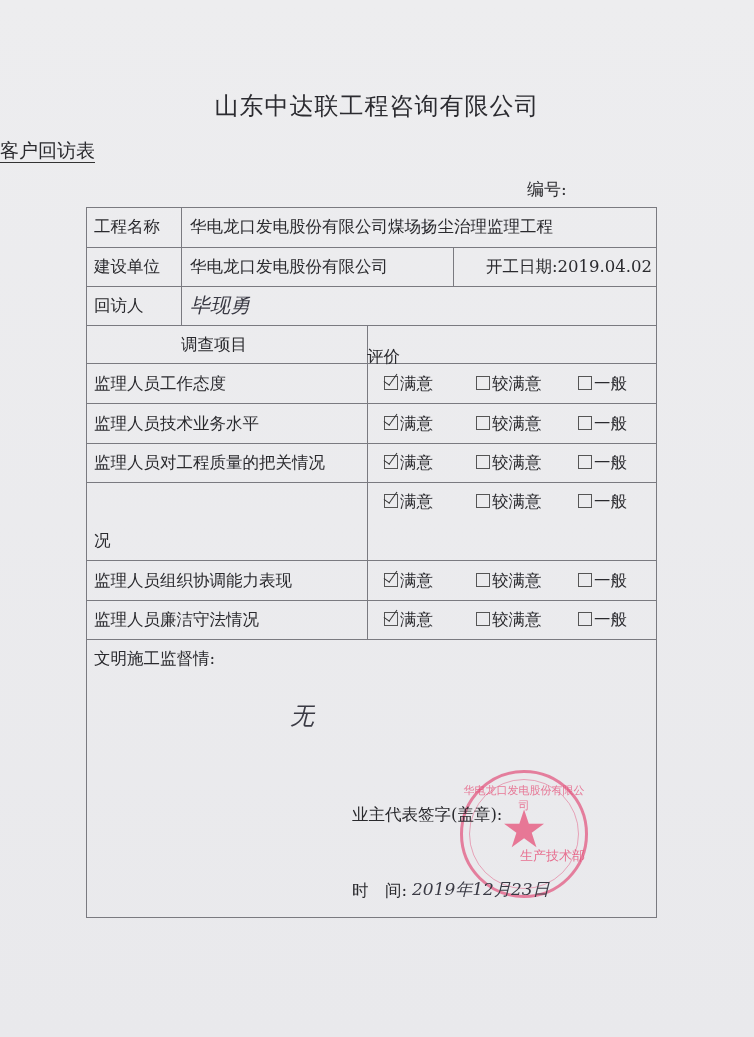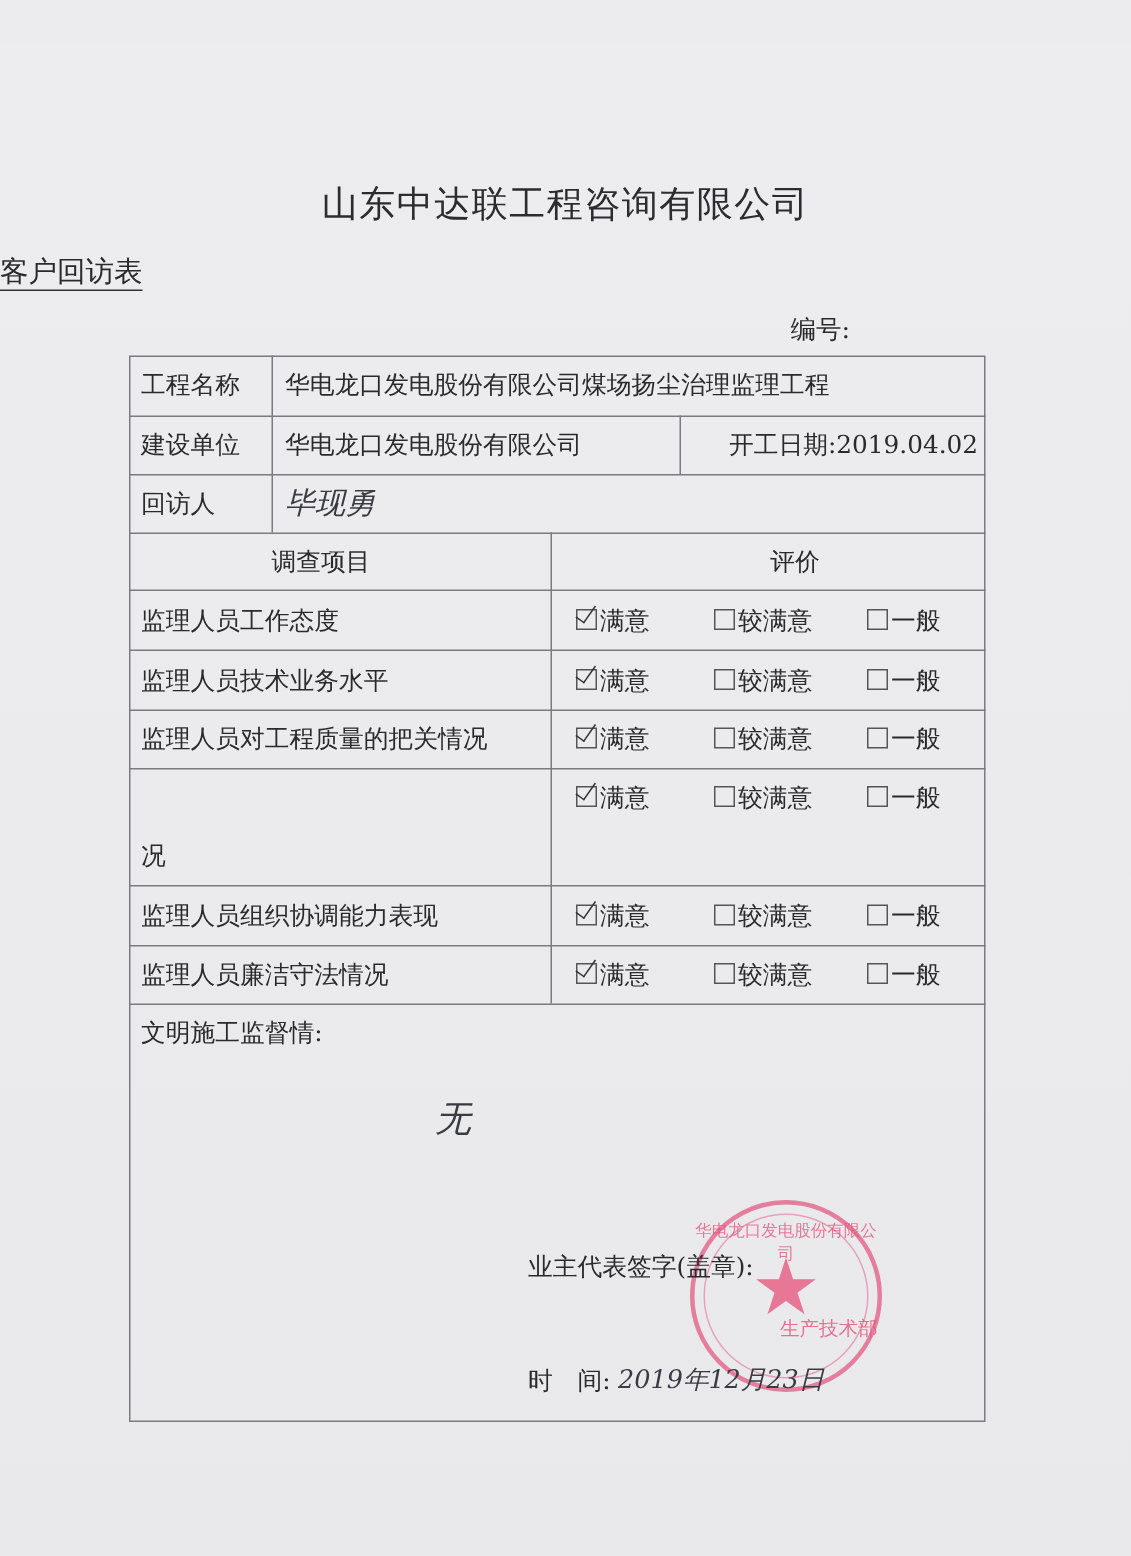--- a/index.html
+++ b/index.html
@@ -2,21 +2,21 @@
 <html><head>
 <meta charset="utf-8">
 <style>
   html, body { margin: 0; padding: 0; }
   body {
     width: 754px; height: 1037px; position: relative; overflow: hidden;
     background: #ececee;
     font-family: "DejaVu Serif", "Liberation Serif", serif;
     color: #2a2a2e;
   }
-  .page { position: absolute; inset: 0; background: linear-gradient(180deg,#ededef 0%,#e9e9ec 100%); margin-top: 30px; }
+  .page { position: absolute; inset: 0; background: linear-gradient(180deg,#ededef 0%,#e9e9ec 100%); }
   .title { position: absolute; left: 0; right: 0; top: 90px; text-align: center; font-size: 24px; letter-spacing: 1px; color: #2b2b30; }
   .subtitle { position: absolute; left: 0; right: 0; top: 138px; text-align: left; font-size: 19px; }
   .subtitle span { border-bottom: 1px solid #333; padding-bottom: 1px; }
   .serial { position: absolute; left: 527px; top: 178px; font-size: 17px; }
   .tbl { position: absolute; left: 86px; top: 207px; width: 571px; height: 711px; border: 1.5px solid #7a7a80; box-sizing: border-box; }
   .hl { position: absolute; height: 0; border-top: 1.3px solid #7a7a80; }
   .vl { position: absolute; width: 0; border-left: 1.3px solid #7a7a80; }
   .cell { position: absolute; font-size: 16.5px; white-space: nowrap; }
   .opt { position: absolute; font-size: 16.5px; white-space: nowrap; }
   .box { display: inline-block; width: 12px; height: 12px; border: 1px solid #555; vertical-align: -1px; margin-right: 2px; position: relative; }
@@ -58,21 +58,21 @@
   <div class="cell" style="left:190px;top:216px">华电龙口发电股份有限公司煤场扬尘治理监理工程</div>
   <div class="cell" style="left:94px;top:256px">建设单位</div>
   <div class="cell" style="left:190px;top:256px">华电龙口发电股份有限公司</div>
   <div class="cell" style="left:486px;top:256px">
     <span>开工日期:</span><span>2019.04.02</span>
   </div>
   <div class="cell" style="left:94px;top:295px">回访人</div>
   <div class="cell hand" style="left:190px;top:292px;font-size:20px">毕现勇</div>
 
   <div class="cell" style="left:181px;width:186px;top:334px">调查项目</div>
-  <div class="cell" style="left:367px;width:326px;text-align:center;top:334px">评价</div>
+  <div class="cell" style="left:367px;width:326px;top:346px">评价</div>
 
   <div class="cell" style="left:94px;top:373px">监理人员工作态度</div>
   <div class="opt" style="left:384px;top:373px"><span class="box checked"></span><span>满意</span></div>
   <div class="opt" style="left:476px;top:373px"><span class="box"></span><span>较满意</span></div>
   <div class="opt" style="left:578px;top:373px"><span class="box"></span><span>一般</span></div>
 
   <div class="cell" style="left:94px;top:413px">监理人员技术业务水平</div>
   <div class="opt" style="left:384px;top:413px"><span class="box checked"></span><span>满意</span></div>
   <div class="opt" style="left:476px;top:413px"><span class="box"></span><span>较满意</span></div>
   <div class="opt" style="left:578px;top:413px"><span class="box"></span><span>一般</span></div>

